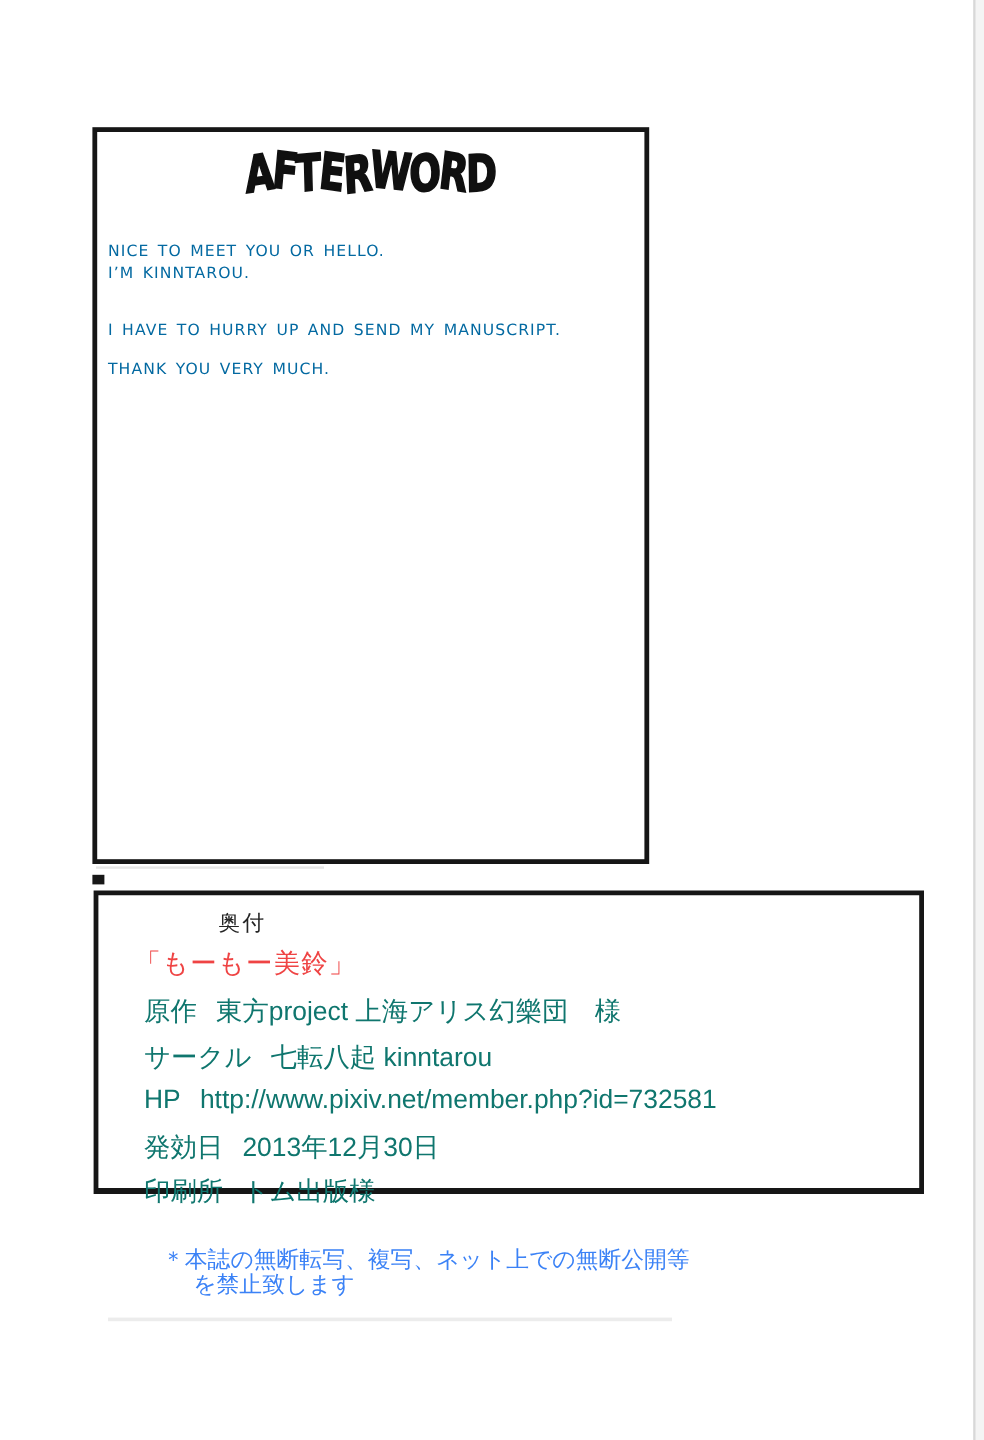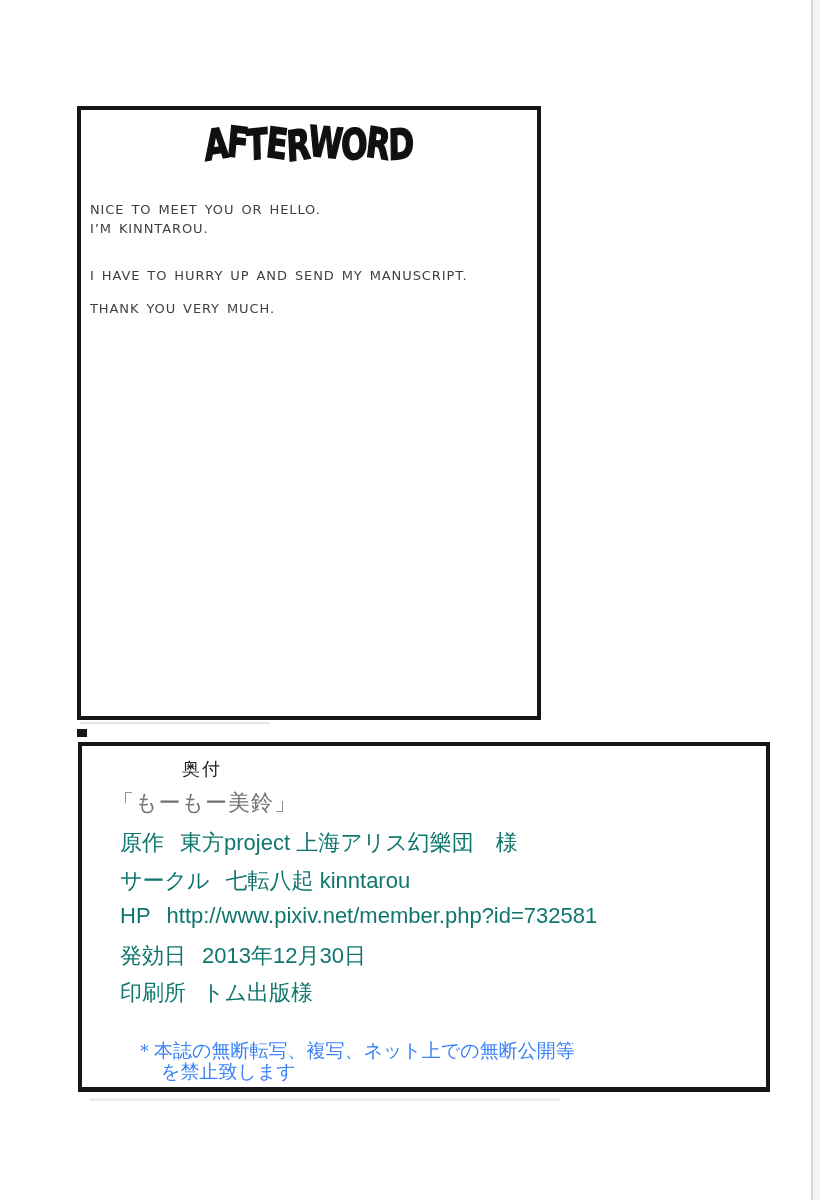--- a/index.html
+++ b/index.html
@@ -4,45 +4,45 @@
 <style>
   * { margin:0; padding:0; box-sizing:border-box; }
   html,body { width:820px; height:1200px; background:#ffffff; overflow:hidden; }
   body { font-family:"Liberation Sans","DejaVu Sans",sans-serif; color:#222; position:relative; }
 
   .page { position:absolute; inset:0; background:#ffffff; }
 
   
   .panel { position:absolute; border:4px solid #161616; background:#ffffff; }
   .afterword-box { left:77px; top:106px; width:464px; height:614px; }
-  .colophon-box  { left:78px; top:742px; width:692px; height:350px; border-bottom-width:5px; }
+  .colophon-box  { left:78px; top:742px; width:692px; height:253px; border-bottom-width:5px; }
 
   
   .aw-title-wrap { position:absolute; top:13px; left:0; right:0; text-align:center; }
   .aw-title {
     display:inline-block;
     font-family:"DejaVu Sans","Liberation Sans",sans-serif;
     font-weight:bold; font-size:42px; line-height:1;
     letter-spacing:-2px; color:#101010;
     -webkit-text-stroke:1.6px #101010;
     transform:scaleX(0.74) skewX(-2deg); transform-origin:center top;
     white-space:nowrap;
   }
   .aw-body {
     position:absolute; left:9px; top:90px; width:430px;
     font-size:13px; line-height:19px;
-    letter-spacing:0.9px; word-spacing:2px; color:#404040;
+    letter-spacing:0.9px; word-spacing:2px; color:#0369a1;
     font-family:"DejaVu Sans","Liberation Sans",sans-serif;
   }
   .aw-p2 { margin-top:28px; }
   .aw-p3 { margin-top:14px; }
 
   
   .col-heading { position:absolute; left:100px; top:11px; font-size:18px; color:#242424; letter-spacing:2px; }
-  .col-title   { position:absolute; left:30px;  top:42px; font-size:22px; color:#737373; letter-spacing:1px; }
+  .col-title   { position:absolute; left:30px;  top:42px; font-size:22px; color:#ef4444; letter-spacing:1px; }
   .col-row     { position:absolute; left:38px; font-size:22px; color:#0f766e; white-space:nowrap; }
   .col-row .row-label { display:inline-block; margin-right:16px; }
   .row-genaku   { top:82px; }
   .row-circle   { top:120px; }
   .row-hp       { top:157px; }
   .row-date     { top:195px; }
   .row-printer  { top:232px;font-family:Liberation Serif, serif; }
   .col-notice {
     position:absolute; left:53px; top:294px;
     font-family:"Liberation Serif","DejaVu Serif",serif;

